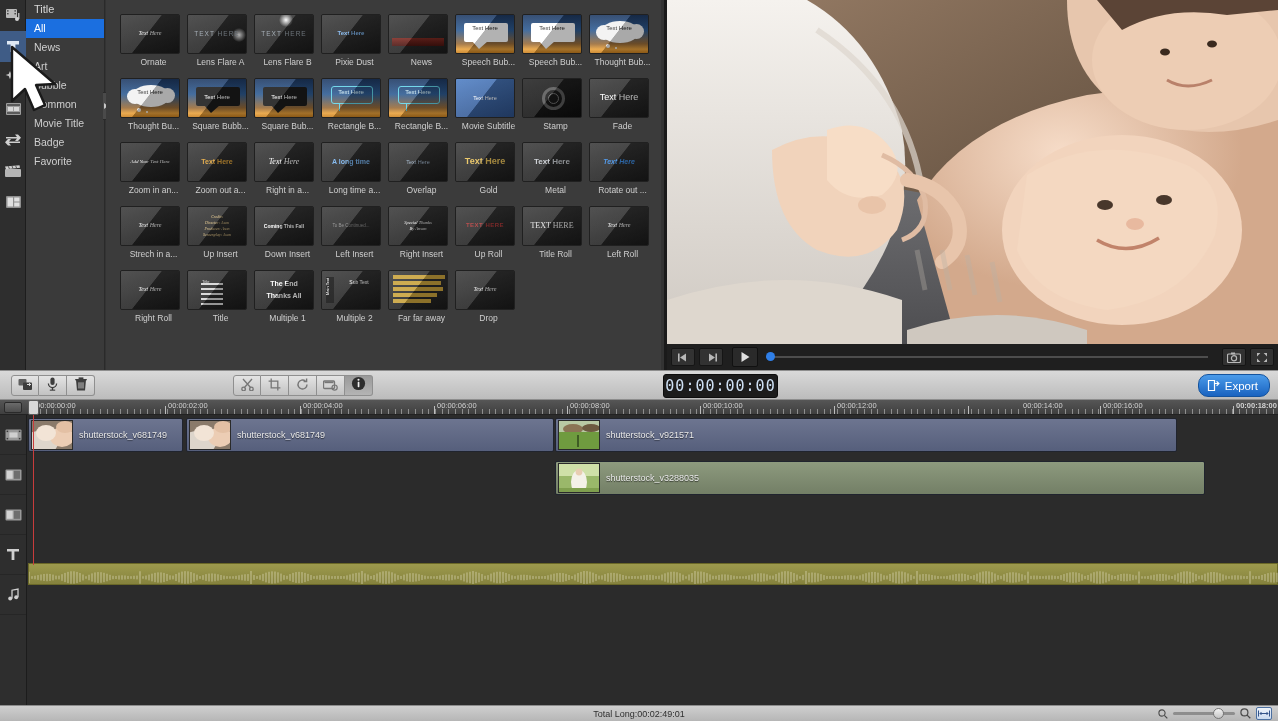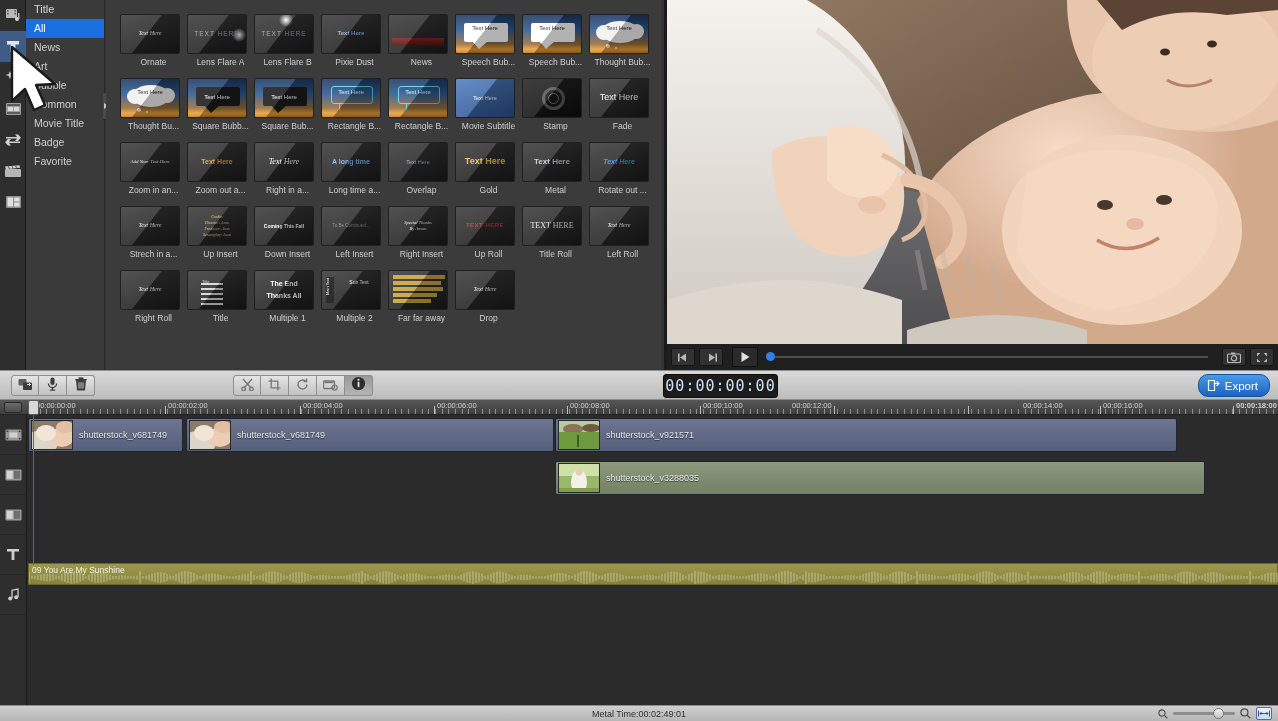--- a/index.html
+++ b/index.html
@@ -969,21 +969,21 @@
         <div class="tlabel" style="left: 168px;">00:00:02:00</div>
         <div class="tick major" style="left: 300px;"></div>
         <div class="tlabel" style="left: 303px;">00:00:04:00</div>
         <div class="tick major" style="left: 434px;"></div>
         <div class="tlabel" style="left: 437px;">00:00:06:00</div>
         <div class="tick major" style="left: 567px;"></div>
         <div class="tlabel" style="left: 570px;">00:00:08:00</div>
         <div class="tick major" style="left: 700px;"></div>
         <div class="tlabel" style="left: 703px;">00:00:10:00</div>
         <div class="tick major" style="left: 834px;"></div>
-        <div class="tlabel" style="left: 792px;">00:00:12:00</div>
+        <div class="tlabel" style="left: 837px;">00:00:12:00</div>
         <div class="tick major" style="left: 968px;"></div>
         <div class="tlabel" style="left: 1023px;">00:00:14:00</div>
         <div class="tick major" style="left: 1100px;"></div>
         <div class="tlabel" style="left: 1103px;">00:00:16:00</div>
         <div class="tick major" style="left: 1233px;"></div>
         <div class="tlabel" style="left: 1236px; font-weight: bold;">00:00:18:00</div>
       </div>
     <div id="playhead"></div>
     <div id="playhead-line"></div>
 
@@ -1066,30 +1066,29 @@
               <rect y="0" width="42" height="12" fill="#cfe0a8"></rect>
               <ellipse cx="20" cy="18" rx="8" ry="12" fill="#f4f1e8"></ellipse>
               <ellipse cx="20" cy="8" rx="3.4" ry="3.4" fill="#e8cdb2"></ellipse>
               <rect y="24" width="42" height="6" fill="#7f9f4e"></rect>
             </svg></div>
           <div class="cname">shutterstock_v3288035</div>
         </div>
       </div>
 
     <div id="audio-clip">
-      <div class="aname">09 You Are My Sunshine</div>
       <svg id="wave" viewBox="0 0 1250 13" preserveAspectRatio="none">
           <path d="M0 0.7999999999999998 L0 12.2 M3 5.143518587241836 L3 7.856481412758164 M6 4.710406747143508 L6 8.289593252856491 M9 4.102768022068599 L9 8.897231977931401 M12 3.469038677017033 L12 9.530961322982968 M15 2.9755115546430604 L15 10.02448844535694 M18 2.7739710520789496 L18 10.226028947921051 M21 2.971315020799306 L21 10.028684979200694 M24 3.6067210413494095 L24 9.39327895865059 M27 4.640605204209809 L27 8.359394795790191 M30 4.642449111128339 L30 8.35755088887166 M33 3.21708237204081 L33 9.78291762795919 M36 1.8895888121863873 L36 11.110411187813613 M39 0.8640653631028741 L39 12.135934636897126 M42 0.3081062191275423 L42 12.691893780872459 M45 0.32399680771633665 L45 12.676003192283662 M48 0.9304438020492407 L48 12.06955619795076 M51 2.0580751382898184 L51 10.94192486171018 M54 3.5595705041504697 L54 9.44042949584953 M57 5.232753831062853 L57 7.767246168937147 M60 3.7472620578221267 L60 9.252737942177873 M63 2.3923496470042656 L63 10.607650352995734 M66 1.46813844419637 L66 11.53186155580363 M69 1.0689112592029 L69 11.931088740797101 M72 1.204821430197459 L72 11.795178569802541 M75 1.803469785531517 L75 11.196530214468483 M78 2.7253751350665194 L78 10.27462486493348 M81 3.7904597951933017 L81 9.209540204806698 M84 4.810775238757806 L84 8.189224761242194 M87 4.97635581277987 L87 8.02364418722013 M90 4.480623661167264 L90 8.519376338832735 M93 4.341274210450826 L93 8.658725789549173 M96 4.52288217587563 L96 8.47711782412437 M99 4.924949543756423 L99 8.075050456243577 M102 5.1965502039132305 L102 7.8034497960867695 M105 4.799693901286921 L105 8.200306098713078 M108 4.6246215082584134 L108 8.375378491741586 M111 0.2649089616087288 L111 12.735091038391271 M114 5.247566733950909 L114 7.752433266049091 M117 4.574614089868819 L117 8.425385910131181 M120 3.61685729357412 L120 9.383142706425879 M123 2.643313908632365 L123 10.356686091367635 M126 1.8383877871435912 L126 11.161612212856408 M129 1.373514381891586 L129 11.626485618108415 M132 1.3752888448444702 L132 11.62471115515553 M135 1.900654070016035 L135 11.099345929983965 M138 2.9236620070609147 L138 10.076337992939084 M141 4.336320875422322 L141 8.663679124577678 M144 4.636412711065765 L144 8.363587288934234 M147 3.0099133695888964 L147 9.990086630411103 M150 1.6059172939459376 L150 11.394082706054062 M153 0.6170679876544503 L153 12.382932012345549 M156 0.1760240608022885 L156 12.823975939197712 M159 0.3344032406392845 L159 12.665596759360715 M162 1.0551440930317648 L162 11.944855906968236 M165 2.2195502421623754 L165 10.780449757837625 M168 3.647746778915475 L168 9.352253221084524 M171 5.128968975279113 L171 7.871031024720887 M174 4.143576560101344 L174 8.856423439898656 M177 3.139295375014636 L177 9.860704624985363 M180 2.56395411934791 L180 10.43604588065209 M183 2.4450205062002643 L183 10.554979493799735 M186 2.730955772844341 L186 10.269044227155659 M189 3.304353225047692 L189 9.695646774952309 M192 4.006380228351778 L192 8.993619771648222 M195 4.668005667292789 L195 8.331994332707211 M198 5.142327674244966 L198 7.857672325755034 M201 5.267838528437681 L201 7.732161471562319 M204 5.2079296094777465 L204 7.7920703905222535 M207 4.81265854185034 L207 8.18734145814966 M210 4.25321290433767 L210 8.74678709566233 M213 3.67937872340203 L213 9.32062127659797 M216 3.2545989343041324 L216 9.745401065695868 M219 3.123679790199893 L219 9.876320209800106 M222 -1.1166445358720178 L222 14.116644535872018 M225 4.061118185731983 L225 8.938881814268017 M228 5.106275886168923 L228 7.893724113831077 M231 4.204957318689438 L231 8.795042681310562 M234 2.851020160567482 L234 10.148979839432517 M237 1.6362745399547673 L237 11.363725460045233 M240 0.7568991722848954 L240 12.243100827715104 M243 0.36731149654099937 L243 12.632688503459 M246 0.5529807755001217 L246 12.44701922449988 M249 1.3144229467182846 L249 11.685577053281715 M252 2.565251052524083 L252 10.434748947475917 M255 4.144728822375248 L255 8.855271177624752 M258 4.757235980030858 L258 8.242764019969142 M261 3.1668774249926317 L261 9.83312257500737 M264 1.890777805907165 L264 11.109222194092835 M267 1.0835756887996189 L267 11.91642431120038 M270 0.8246374031647008 L270 12.1753625968353 M273 1.1075844994698896 L273 11.89241550053011 M276 1.8443265664221213 L276 11.155673433577878 M279 2.882725914334662 L279 10.117274085665338 M282 4.0346608113925315 L282 8.96533918860747 M285 5.109470775842203 L285 7.890529224157797 M288 4.653127573206994 L288 8.346872426793006 M291 4.156417656662991 L291 8.843582343337008 M294 4.030954857118619 L294 8.96904514288138 M297 4.232367159132121 L297 8.76763284086788 M300 4.652894038640877 L300 8.347105961359123 M303 5.144421749973642 L303 7.855578250026358 M306 5.0512714184451575 L306 7.9487285815548425 M309 4.870622701650934 L309 8.129377298349066 M312 5.000590846057607 L312 7.999409153942393 M315 5.13975397446034 L315 7.86024602553966 M318 4.404938778830029 L318 8.59506122116997 M321 3.5149574253885474 L321 9.485042574611452 M324 2.6346516526874364 L324 10.365348347312564 M327 1.9442083520340754 L327 11.055791647965926 M330 1.6059985959254703 L330 11.39400140407453 M333 -2.7663178967076405 L333 15.76631789670764 M336 2.369150401055345 L336 10.630849598944655 M339 3.4715419779951766 L339 9.528458022004823 M342 4.920467088085983 L342 8.079532911914017 M345 4.066903850999348 L345 8.93309614900065 M348 2.507669462415083 L348 10.492330537584916 M351 1.2186832183709768 L351 11.781316781629023 M354 0.3815699618250399 L354 12.61843003817496 M357 0.11325862795206998 L357 12.88674137204793 M360 0.44708306075370974 L360 12.552916939246291 M363 1.3276866637630471 L363 11.672313336236954 M366 2.6205854344441226 L366 10.379414565555876 M369 4.134714545099868 L369 8.865285454900132 M372 4.945951128235936 L372 8.054048871764063 M375 3.6271613420289444 L375 9.372838657971055 M378 2.6715918896097506 L378 10.32840811039025 M381 2.1740706938772423 L381 10.825929306122758 M384 2.148977504070631 L384 10.851022495929369 M387 2.5318082459984437 L387 10.468191754001555 M390 3.1943990964749673 L390 9.805600903525033 M393 3.9709111935721166 L393 9.029088806427882 M396 4.689805821735494 L396 8.310194178264506 M399 5.206020310487736 L399 7.793979689512264 M402 5.172435544660646 L402 7.827564455339354 M405 5.268208190365765 L405 7.731791809634235 M408 4.968474489224435 L408 8.031525510775566 M411 4.449190752736452 L411 8.550809247263548 M414 3.924998879818393 L414 9.075001120181607 M417 3.556481495900295 L417 9.443518504099705 M420 3.4816268711262386 L420 9.518373128873762 M423 3.7874220771787876 L423 9.212577922821213 M426 4.490393721886385 L426 8.509606278113615 M429 5.070242879440007 L429 7.929757120559993 M432 3.825398317086739 L432 9.174601682913261 M435 2.5559567771498157 L435 10.444043222850183 M438 1.4630457133291603 L438 11.53695428667084 M441 0.7338477706599447 L441 12.266152229340054 M444 -3.9910892512041016 L444 16.9910892512041 M447 0.856700999052971 L447 12.143299000947028 M450 1.7599234319821164 L450 11.240076568017884 M453 3.116109665144146 L453 9.883890334855854 M456 4.75250819665927 L456 8.24749180334073 M459 4.147170817885403 L459 8.852829182114597 M462 2.608663407762953 L462 10.391336592237046 M465 1.4314963396321208 L465 11.56850366036788 M468 0.7578223487698708 L468 12.24217765123013 M471 0.6510156494170038 L471 12.348984350582995 M474 1.0875965723912175 L474 11.912403427608783 M477 1.963735740367345 L477 11.036264259632656 M480 3.115059011842833 L480 9.884940988157167 M483 4.346178055554763 L483 8.653821944445237 M486 5.135290042597289 L486 7.864709957402711 M489 4.286187371209991 L489 8.71381262879001 M492 3.802422226821701 L492 9.197577773178299 M495 3.705068731587285 L495 9.294931268412714 M498 3.940241294330088 L498 9.059758705669912 M501 4.392565376761804 L501 8.607434623238195 M504 4.909647920117559 L504 8.090352079882441 M507 5.2669971760040095 L507 7.7330028239959905 M510 5.070247068325072 L510 7.929752931674928 M513 5.18069026864068 L513 7.81930973135932 M516 4.9901456970674305 L516 8.00985430293257 M519 4.303559211625735 L519 8.696440788374264 M522 3.4836715230773487 L522 9.516328476922652 M525 2.695374178022117 L525 10.304625821977883 M528 2.1141239538091323 L528 10.885876046190868 M531 1.8929733946993812 L531 11.107026605300618 M534 2.1327627834402945 L534 10.867237216559705 M537 2.8608861412066604 L537 10.13911385879334 M540 4.02256765499229 L540 8.97743234500771 M543 5.1135959672698865 L543 7.8864040327301135 M546 3.536574239402233 L546 9.463425760597767 M549 2.063453461989784 L549 10.936546538010216 M552 0.9045744800790994 L552 12.095425519920902 M555 -4.270787323648657 L555 17.270787323648655 M558 0.13769582115642987 L558 12.86230417884357 M561 0.6447653385178604 L561 12.35523466148214 M564 1.6770554931789805 L564 11.32294450682102 M567 3.0851305125054678 L567 9.914869487494531 M570 4.668007844574138 L570 8.331992155425862 M573 4.39405364758798 L573 8.605946352412019 M576 3.104132741767506 L576 9.895867258232494 M579 2.21665076295702 L579 10.78334923704298 M582 1.8142297232826428 L582 11.185770276717356 M585 1.8972550249023374 L585 11.102744975097663 M588 2.387751850701471 L588 10.61224814929853 M591 3.1466714107706544 L591 9.853328589229346 M594 4.001341908689535 L594 8.998658091310464 M597 4.778080898006978 L597 8.221919101993022 M600 5.265901334190313 L600 7.734098665809687 M603 5.0170031479399 L603 7.9829968520601 M606 5.090650855268668 L606 7.909349144731332 M609 5.1698301134121145 L609 7.8301698865878855 M612 4.680782111766627 L612 8.319217888233373 M615 4.1945484785935 L615 8.8054515214065 M618 3.8689215187659745 L618 9.131078481234026 M621 3.8352975885853757 L621 9.164702411414623 M624 4.171378099301341 L624 8.828621900698659 M627 4.88345989855638 L627 8.11654010144362 M630 4.698338839843351 L630 8.301661160156648 M633 3.51087080400222 L633 9.48912919599778 M636 2.3362190235589164 L636 10.663780976441084 M639 1.3711227419621546 L639 11.628877258037846 M642 0.7928740534085934 L642 12.207125946591407 M645 0.7276646690306947 L645 12.272335330969305 M648 1.2269849497982221 L648 11.773015050201778 M651 2.2563113365551537 L651 10.743688663444846 M654 3.6982013295237106 L654 9.30179867047629 M657 5.230582354827256 L657 7.769417645172744 M660 3.5507369954779633 L660 9.449263004522036 M663 2.0856475063033146 L663 10.914352493696686 M666 -3.4739249093353184 L666 16.473924909335317 M669 0.5003041551746836 L669 12.499695844825316 M672 0.5547989169944918 L672 12.445201083005507 M675 1.1485966730731612 L675 11.851403326926839 M678 2.162281614926531 L678 10.837718385073469 M681 3.419859306459166 L681 9.580140693540834 M684 4.719629779907477 L684 8.280370220092523 M687 4.731374540907803 L687 8.268625459092197 M690 3.8853942458283033 L690 9.114605754171697 M693 3.429918585462463 L693 9.570081414537537 M696 3.3757090810624772 L696 9.624290918937522 M699 3.6587896071443877 L699 9.341210392855611 M702 4.155834827350742 L702 8.844165172649259 M705 4.71001453020228 L705 8.28998546979772 M708 5.16250861295411 L708 7.83749138704589 M711 5.216078977186809 L711 7.783921022813191 M714 5.299864035659244 L714 7.700135964340756 M717 4.906047828571914 L717 8.093952171428086 M720 4.270104890640377 L720 8.729895109359623 M723 3.5197679503826507 L723 9.48023204961735 M726 2.8194797889054666 L726 10.180520211094533 M729 2.3396069427489747 L729 10.660393057251024 M732 2.2237847759848632 L732 10.776215224015136 M735 2.5602968874806438 L735 10.439703112519357 M738 3.362718550010113 L738 9.637281449989887 M741 4.563448416542782 L741 8.436551583457218 M744 4.578503460207868 L744 8.421496539792132 M747 3.0566133305640912 L747 9.94338666943591 M750 1.6862908796810245 L750 11.313709120318975 M753 0.6698629436372938 L753 12.330137056362705 M756 0.1631011416261492 L756 12.83689885837385 M759 0.24907121622601558 L759 12.750928783773984 M762 0.9238406975447262 L762 12.076159302455274 M765 2.09654471937705 L765 10.90345528062295 M768 3.6038334605927274 L768 9.396166539407272 M771 5.236242231334227 L771 7.763757768665773 M774 3.8280286755001507 L774 9.17197132449985 M777 -1.912296791726643 L777 14.912296791726643 M780 1.7874238085641716 L780 11.21257619143583 M783 1.4963912812861775 L783 11.503608718713823 M786 1.7001842953685697 L786 11.299815704631431 M789 2.3069759151833713 L789 10.693024084816628 M792 3.1668459096183863 L792 9.833154090381614 M795 4.100609797722575 L795 8.899390202277425 M798 4.932948472527372 L798 8.067051527472628 M801 5.076087878238024 L801 7.923912121761976 M804 4.80678846783129 L804 8.19321153216871 M807 4.86696405128578 L807 8.13303594871422 M810 5.192787353134707 L810 7.807212646865293 M813 4.936980326647706 L813 8.063019673352294 M816 4.4760504910557835 L816 8.523949508944217 M819 4.179552332616598 L819 8.820447667383402 M822 4.172556779531011 L822 8.82744322046899 M825 4.5239590936210465 L825 8.476040906378953 M828 5.23055147047655 L828 7.76944852952345 M831 4.385695244589593 L831 8.614304755410407 M834 3.266477971107369 L834 9.733522028892631 M837 2.1939566364625787 L837 10.806043363537421 M840 1.3594895799181463 L840 11.640510420081853 M843 0.929773047141822 L843 12.070226952858178 M846 1.0163607813261715 L846 11.98363921867383 M849 1.6539979602869321 L849 11.346002039713067 M852 2.7917006149149355 L852 10.208299385085065 M855 4.298309325550102 L855 8.701690674449898 M858 4.618269831283536 L858 8.381730168716464 M861 2.9813119345680867 L861 10.018688065431913 M864 1.6100226117598808 L864 11.38997738824012 M867 0.6847743970432028 L867 12.315225602956797 M870 0.31874131818430573 L870 12.681258681815695 M873 0.5407401139690613 L873 12.459259886030939 M876 1.29214673362035 L876 11.70785326637965 M879 2.4383200660150477 L879 10.561679933984951 M882 3.7924582398125457 L882 9.207541760187453 M885 5.147675349121847 L885 7.852324650878153 M888 -0.21169185865046192 L888 13.211691858650461 M891 3.4618769819792714 L891 9.538123018020729 M894 3.0510044453464316 L894 9.948995554653568 M897 3.055292731476017 L897 9.944707268523983 M900 3.4001144949523763 L900 9.599885505047624 M903 3.9538978200791215 L903 9.04610217992088 M906 4.555276813826604 L906 8.444723186173395 M909 5.045100543801766 L909 7.954899456198234 M912 5.29745864182939 L912 7.70254135817061 M915 5.24408837920755 L915 7.75591162079245 M918 4.887737145576397 L918 8.112262854423603 M921 4.3020505164199685 L921 8.697949483580032 M924 3.6179848224477023 L924 9.382015177552297 M927 2.9991732177542723 L927 10.000826782245728 M930 2.6106742590154006 L930 10.3893257409846 M933 2.5867464482184106 L933 10.41325355178159 M936 3.003504299200636 L936 9.996495700799365 M939 3.8614816148229227 L939 9.138518385177077 M942 5.0814003822357385 L942 7.9185996177642615 M945 4.08587758180908 L945 8.91412241819092 M948 2.636745555348603 L948 10.363254444651396 M951 1.3833721678175843 L951 11.616627832182417 M954 0.5187206018343673 L954 12.481279398165633 M957 0.18409777350677548 L957 12.815902226493225 M960 0.4448663758080871 L960 12.555133624191914 M963 1.278566462138662 L963 11.721433537861337 M966 2.5775603902438906 L966 10.42243960975611 M969 4.165808357850313 L969 8.834191642149687 M972 4.7730596990652785 L972 8.226940300934722 M975 3.261158797289828 L975 9.738841202710173 M978 2.0911479886525957 L978 10.908852011347404 M981 1.3963979529962804 L981 11.603602047003719 M984 1.2315550314598838 L984 11.768444968540116 M987 1.5667000372233035 L987 11.433299962776697 M990 2.295919529554653 L990 10.704080470445348 M993 3.2585942976957476 L993 9.741405702304252 M996 4.2695060014226875 L996 8.730493998577312 M999 0.6523546123111092 L999 12.34764538768889 M1002 4.8292702064642485 L1002 8.17072979353575 M1005 4.548917380870806 L1005 8.451082619129194 M1008 4.606291691826177 L1008 8.393708308173823 M1011 4.9300852079888555 L1011 8.069914792011144 M1014 5.206031616977478 L1014 7.793968383022522 M1017 4.75726930881137 L1017 8.24273069118863 M1020 4.476253639839888 L1020 8.52374636016011 M1023 4.482011016473647 L1023 8.517988983526353 M1026 4.8351019347030135 L1026 8.164898065296986 M1029 5.0764969054709255 L1029 7.9235030945290745 M1032 4.138080712940369 L1032 8.861919287059632 M1035 3.0951966872040932 L1035 9.904803312795906 M1038 2.129098491221498 L1038 10.870901508778502 M1041 1.424939807987121 L1041 11.575060192012879 M1044 1.1383056496175668 L1044 11.861694350382432 M1047 1.3660275992946893 L1047 11.63397240070531 M1050 2.1265259083721313 L1050 10.87347409162787 M1053 3.3532884098998004 L1053 9.6467115901002 M1056 4.90281880480472 L1056 8.09718119519528 M1059 4.024135660033048 L1059 8.975864339966952 M1062 2.4515916763643437 L1062 10.548408323635655 M1065 1.1928048282531591 L1065 11.80719517174684 M1068 0.4162526505086195 L1068 12.58374734949138 M1071 0.2189223216460574 L1071 12.781077678353942 M1074 0.6114447951109705 L1074 12.38855520488903 M1077 1.517571165489997 L1077 11.482428834510003 M1080 2.788008080369389 L1080 10.211991919630611 M1083 4.226151279712355 L1083 8.773848720287646 M1086 4.978786348152772 L1086 8.021213651847228 M1089 3.817006438602544 L1089 9.182993561397456 M1092 3.0277118670113037 L1092 9.972288132988696 M1095 2.6782355267840883 L1095 10.32176447321591 M1098 2.7561852723220372 L1098 10.243814727677963 M1101 3.175765273123159 L1101 9.824234726876842 M1104 3.796928190124702 L1104 9.203071809875297 M1107 4.453756876616951 L1107 8.54624312338305 M1110 0.4868660136575258 L1110 12.513133986342474 M1113 5.273935675497633 L1113 7.726064324502367 M1116 5.252858184099259 L1116 7.747141815900741 M1119 4.933329403166104 L1119 8.066670596833896 M1122 4.394805238298712 L1122 8.605194761701288 M1125 3.771202257061972 L1125 9.228797742938028 M1128 3.2251116511794766 L1128 9.774888348820523 M1131 2.9161938798311047 L1131 10.083806120168894 M1134 2.969489893199108 L1134 10.030510106800893 M1137 3.4494330865751506 L1137 9.550566913424849 M1140 4.344363696493777 L1140 8.655636303506224 M1143 5.035493853361129 L1143 7.964506146638871 M1146 3.6460061222068263 L1146 9.353993877793174 M1149 2.284965563240563 L1149 10.715034436759437 M1152 1.159859839173456 L1152 11.840140160826543 M1155 0.4531097223614129 L1155 12.546890277638587 M1158 0.29080196583997076 L1158 12.709198034160028 M1161 0.7203790922422506 L1161 12.27962090775775 M1164 1.7012235731708536 L1164 11.298776426829146 M1167 3.109855049105195 L1167 9.890144950894804 M1170 4.758934168558433 L1170 8.241065831441567 M1173 4.173122427270208 L1173 8.826877572729792 M1176 2.7069458479365833 L1176 10.293054152063416 M1179 1.627425701976179 L1179 11.372574298023821 M1182 1.0552310112741248 L1182 11.944768988725876 M1185 1.0294315704955235 L1185 11.970568429504477 M1188 1.5040655869144874 L1188 11.495934413085513 M1191 2.3590655036370247 L1191 10.640934496362975 M1194 3.4234581658370464 L1194 9.576541834162953 M1197 4.506635905145528 L1197 8.493364094854472 M1200 5.167877139876236 L1200 7.832122860123764 M1203 4.532125002956657 L1203 8.467874997043342 M1206 4.252182156789125 L1206 8.747817843210875 M1209 4.319077473935981 L1209 8.68092252606402 M1212 4.653636021806804 L1212 8.346363978193196 M1215 5.124202917730098 L1215 7.875797082269902 M1218 5.026085670156723 L1218 7.973914329843277 M1221 0.24751878805744276 L1221 12.752481211942557 M1224 4.7533479866587065 L1224 8.246652013341293 M1227 5.0962374698074795 L1227 7.9037625301925205 M1230 4.844021110317275 L1230 8.155978889682725 M1233 3.9591957977308634 L1233 9.040804202269136 M1236 2.997809086172972 L1236 10.002190913827029 M1239 2.1393734376388425 L1239 10.860626562361158 M1242 1.5621859579013302 L1242 11.437814042098669 M1245 1.4103906710088596 L1245 11.589609328991141 M1248 1.76619886353724 L1248 11.233801136462759 " stroke="#e7e4c6" stroke-width="1" opacity=".75"></path>
         </svg>
     </div>
 
   </div>
 
   <div id="status">
-    <div id="total-time">Metal Time:00:02:49:01</div>
+    <div id="total-time">Total Long:00:02:49:01</div>
     <div id="zoomctl">
       <svg width="10" height="10" viewBox="0 0 10 10">
           <circle cx="4" cy="4" r="3.1" fill="none" stroke="#4a4a4a" stroke-width="1.1"></circle>
           <path d="M6.3 6.3L9.3 9.3" stroke="#4a4a4a" stroke-width="1.2"></path>
         </svg>
       <div id="zoom-track">
           <div id="zoom-knob"></div>
         </div>
       <svg width="11" height="11" viewBox="0 0 11 11">
           <circle cx="4.4" cy="4.4" r="3.5" fill="none" stroke="#4a4a4a" stroke-width="1.2"></circle>

